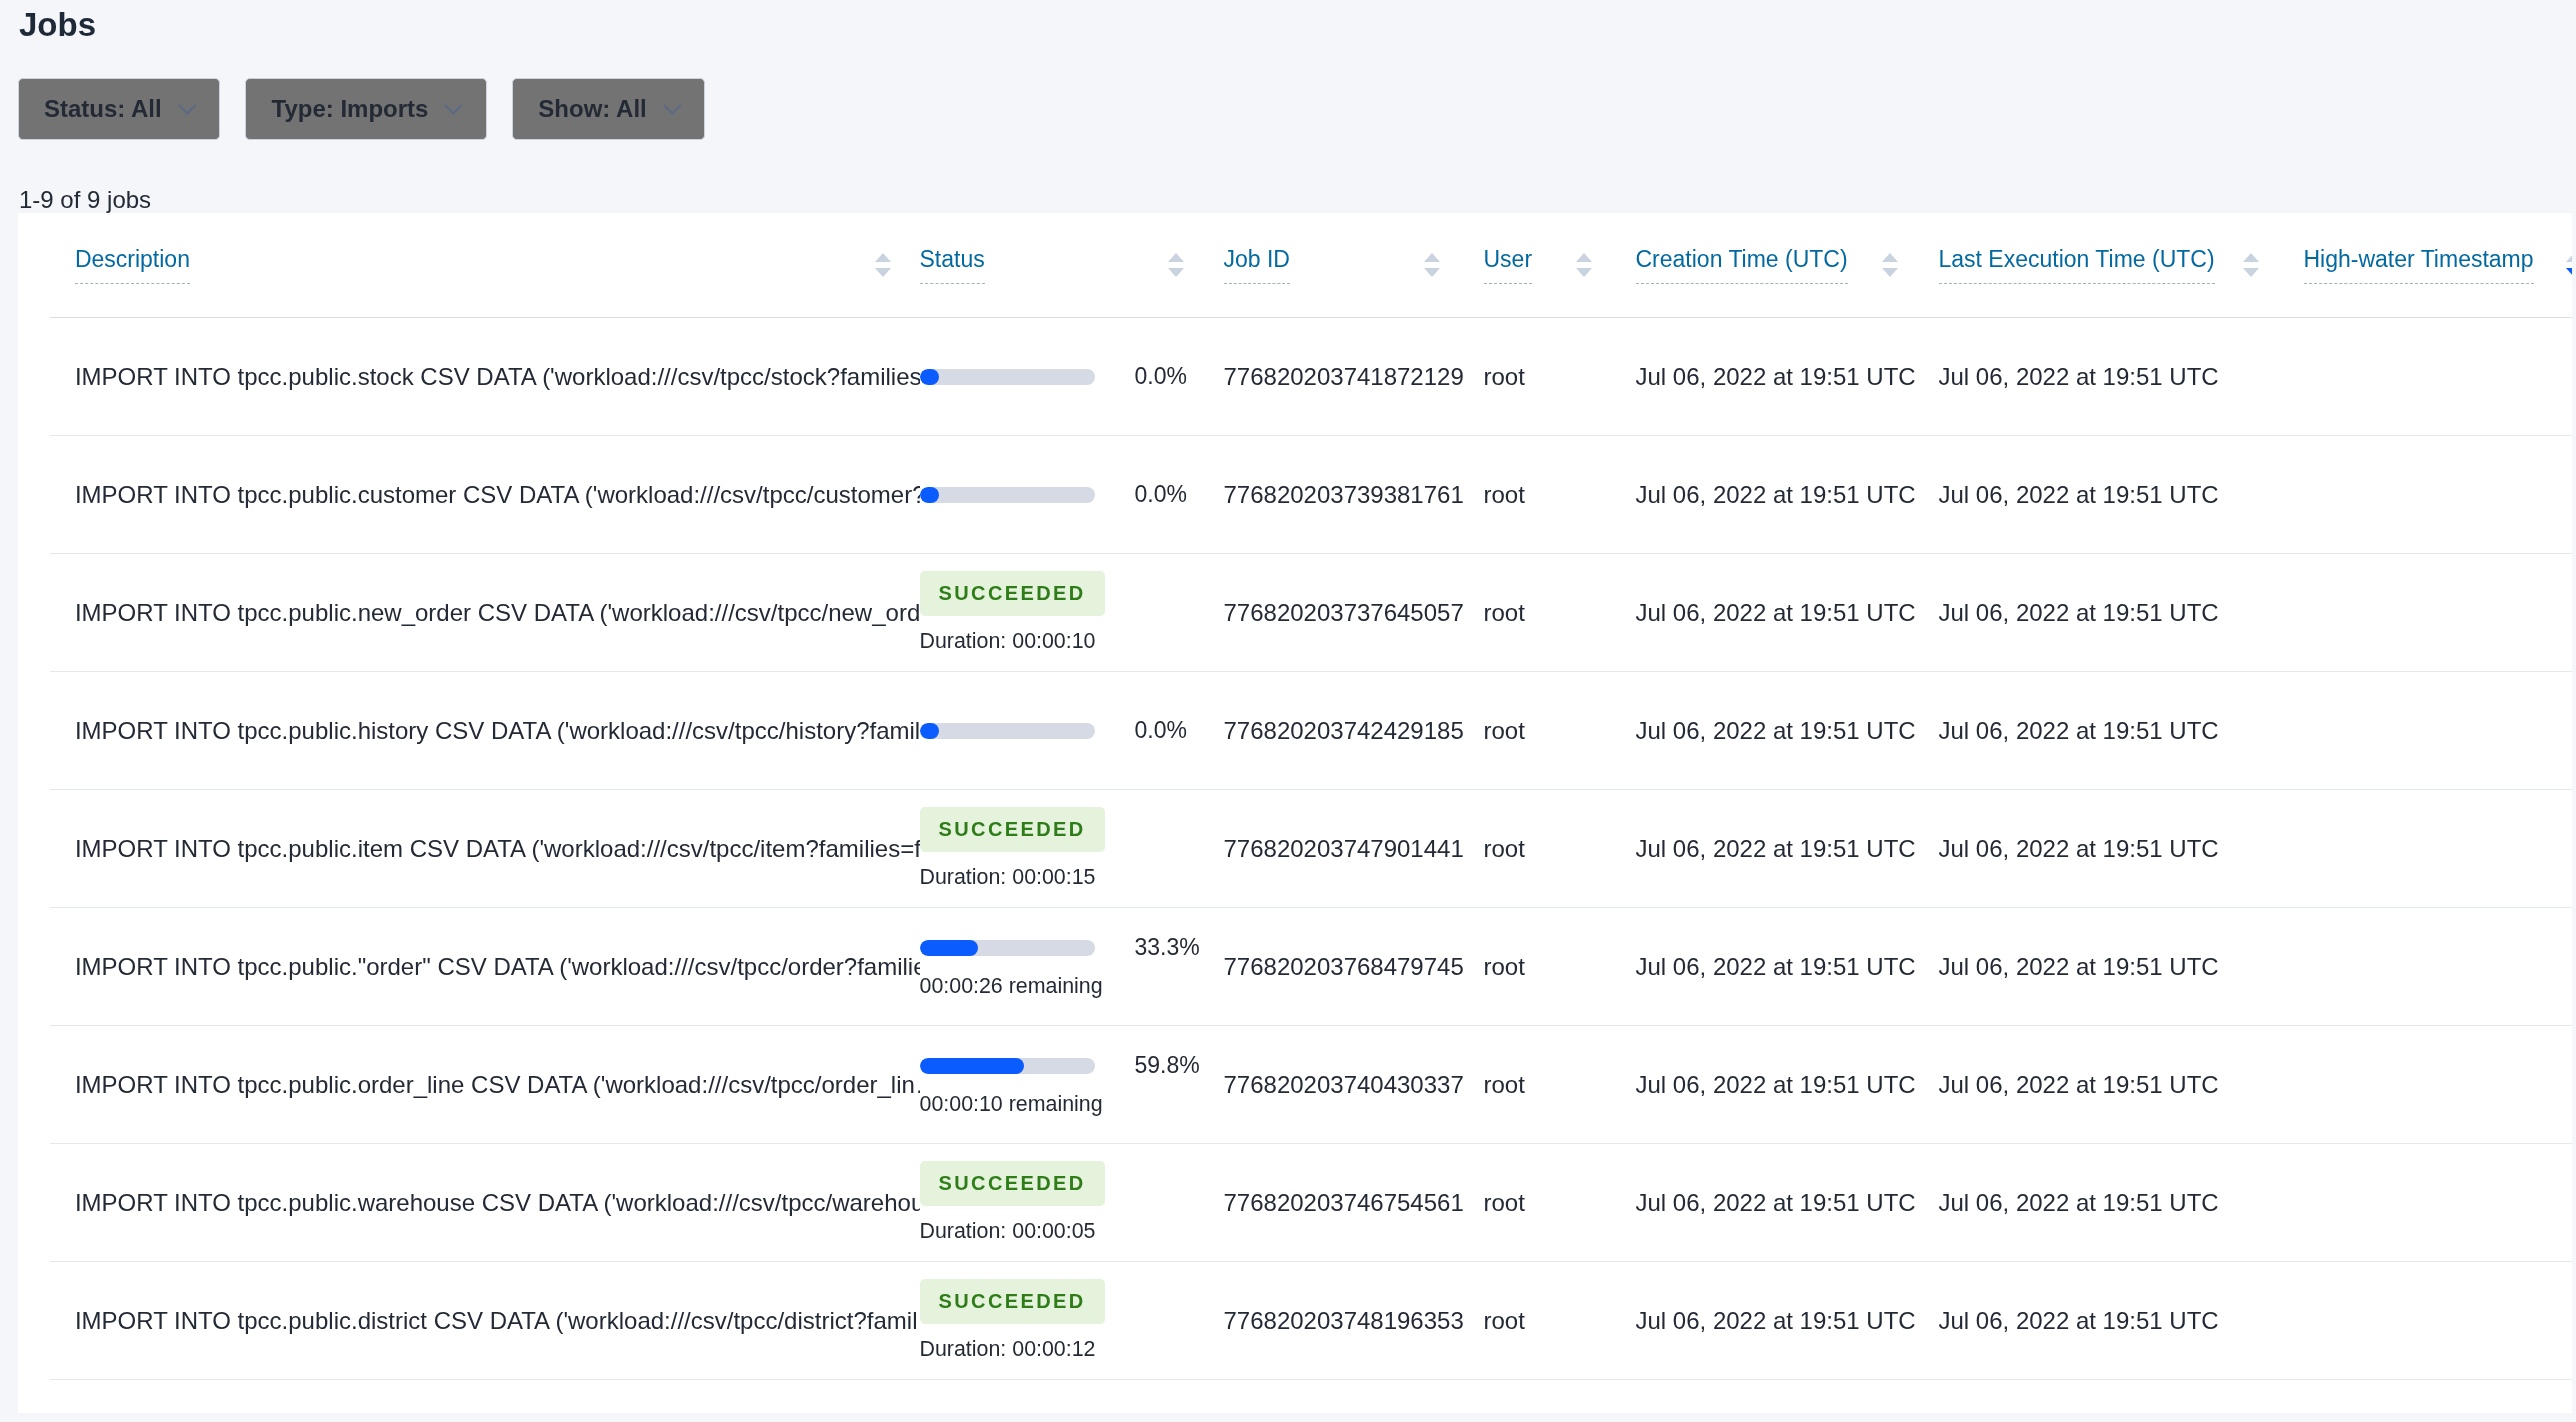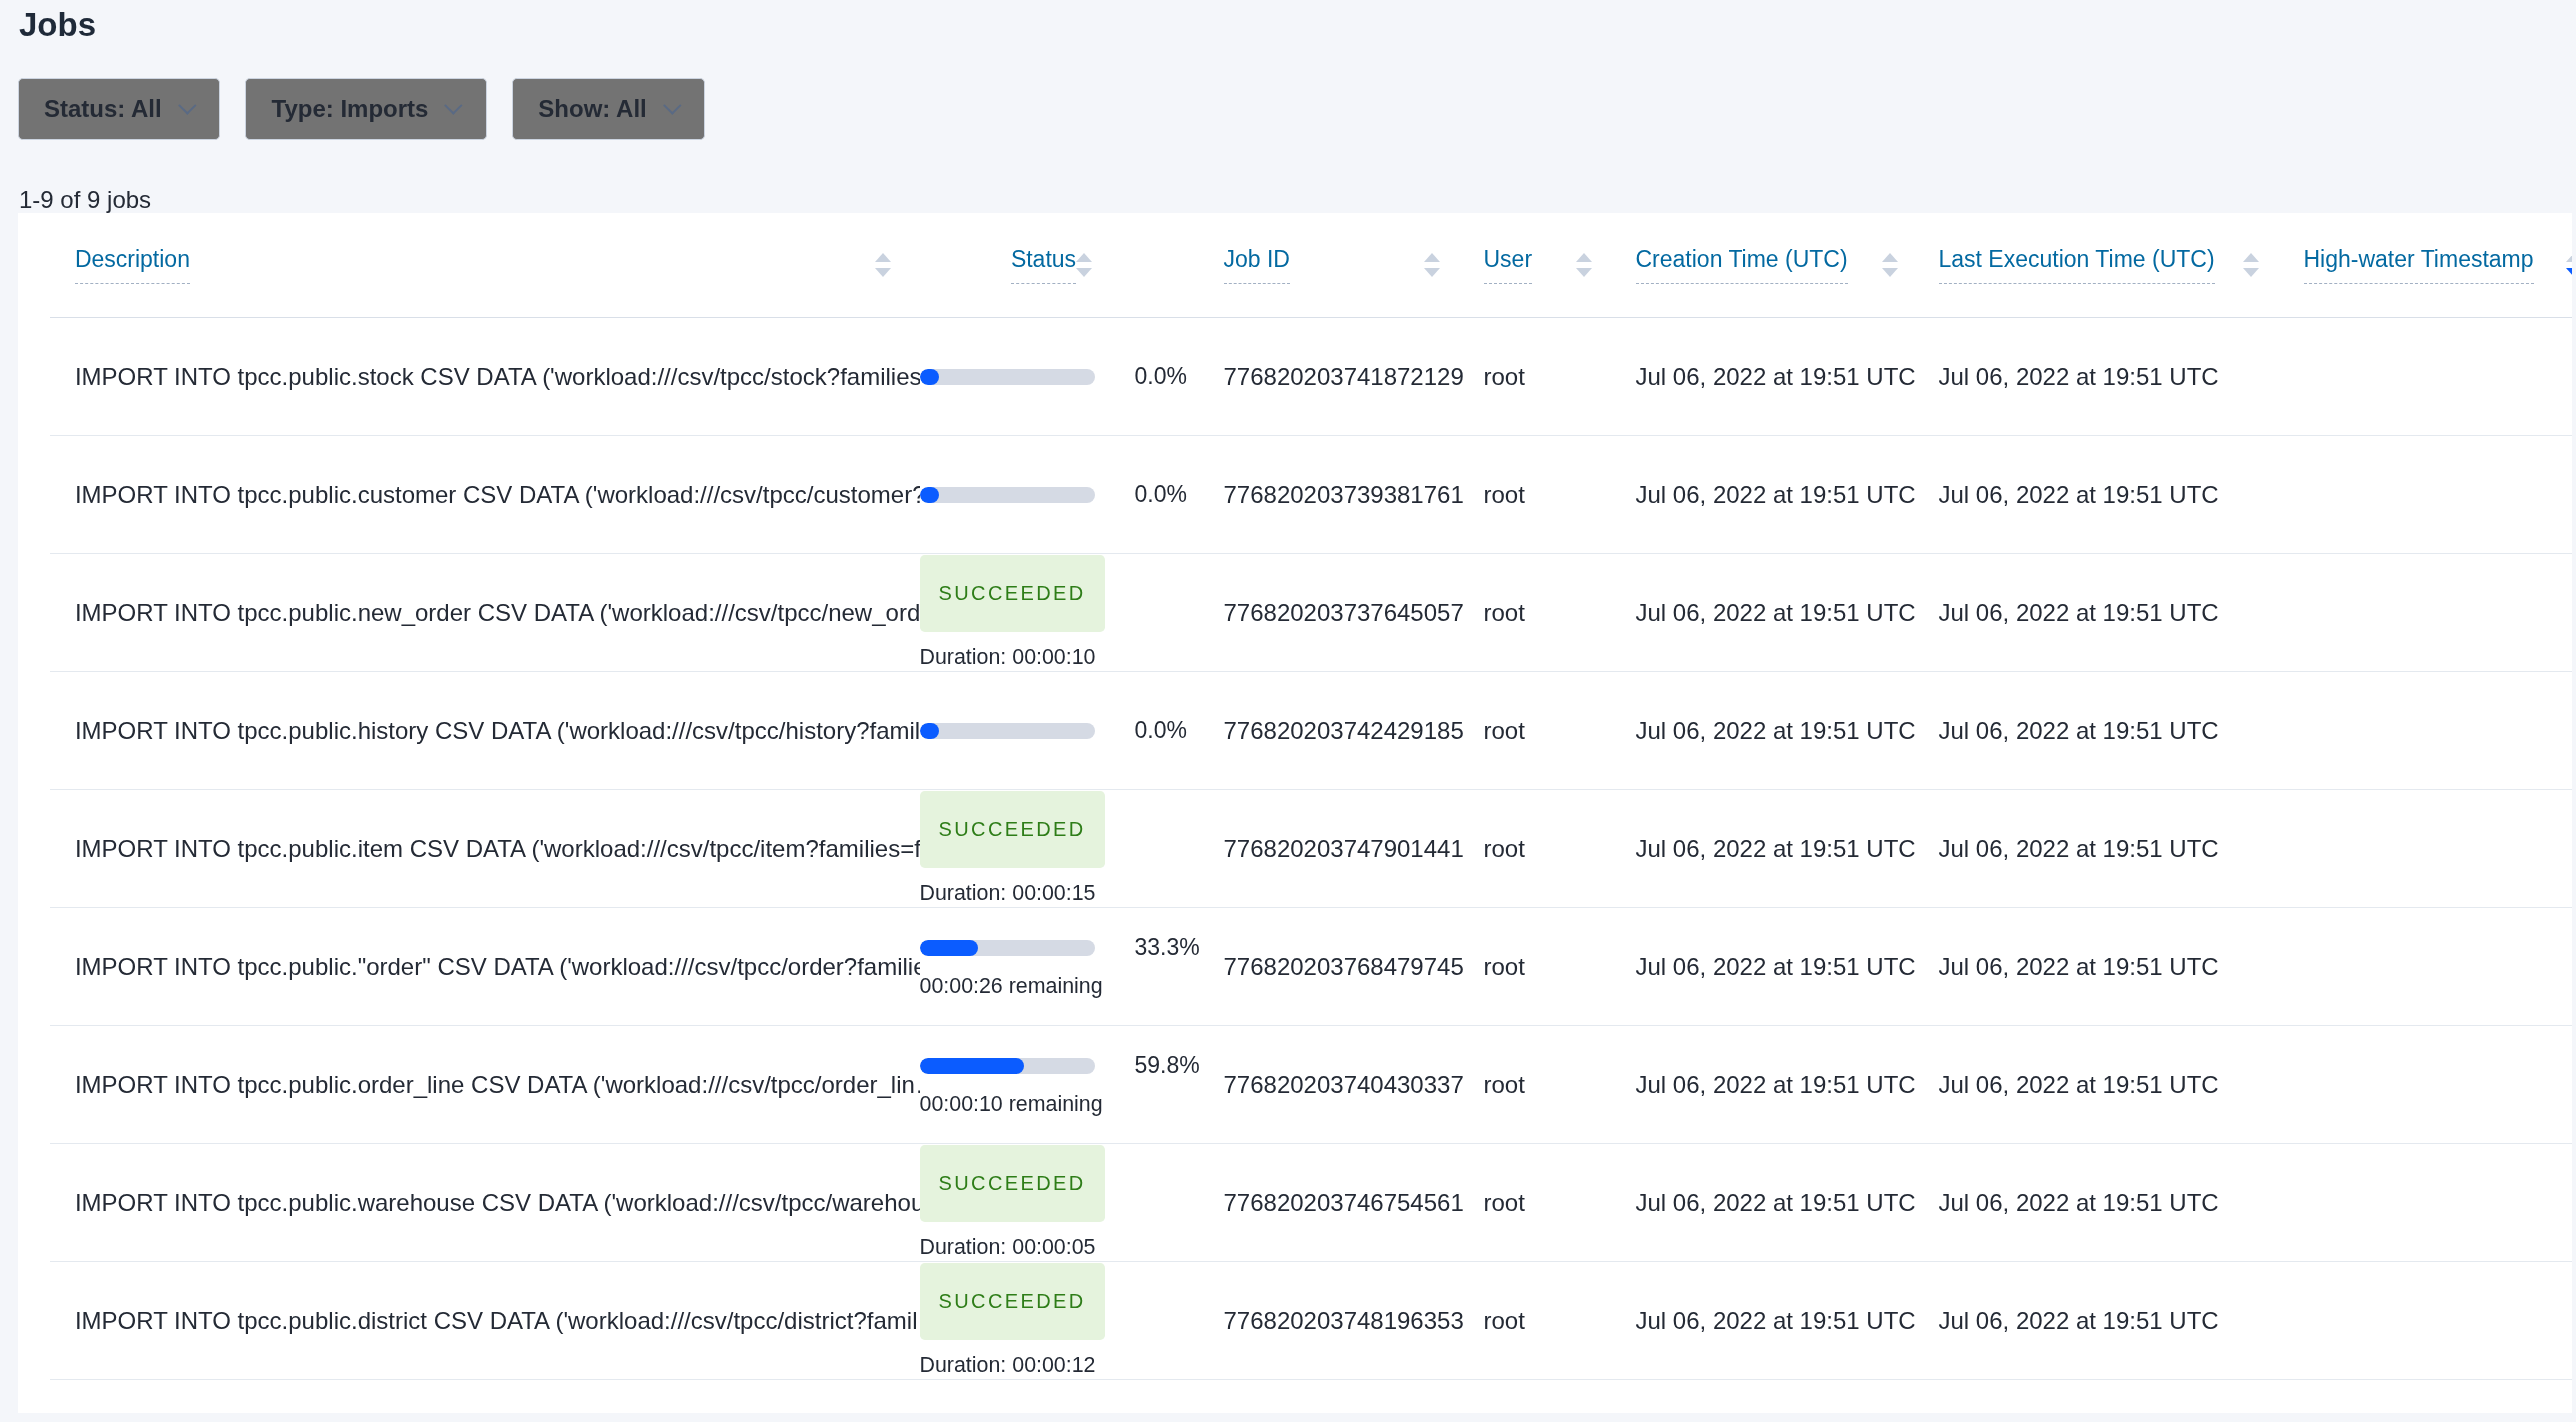--- a/index.html
+++ b/index.html
@@ -17,21 +17,21 @@
 
   .jobs-count { position: absolute; left: 19px; top: 186px; font-size: 24px; color: #242a35; }
 
   .table { position: absolute; left: 17.5px; top: 213px; width: 2622px; background: #ffffff; padding-bottom: 33px; }
 
   .thead { display: flex; align-items: center; height: 105px; margin-left: 32px; border-bottom: 1.6px solid #d9dfe8; }
   .th { display: flex; align-items: center; justify-content: space-between; font-size: 23px; color: #0369a1; flex-shrink: 0; }
   .th-label { border-bottom: 1.6px dashed #a2b0c3; padding-bottom: 9.5px; white-space: nowrap; }
 
   .c1 { width: 870px; padding-left: 25.4px; }
-  .c2 { width: 304px; justify-content: center; }
+  .c2 { width: 304px; }
   .c3 { width: 260px; }
   .c4 { width: 152px; }
   .c5 { width: 303px; }
   .c6 { width: 365px; }
   .c7 { width: 334px; }
   .th.c1 { padding-right: 29px; }
   .th.c2 { padding-right: 40px; }
   .th.c3 { padding-right: 44px; align-items: center; }
   .th.c4 { padding-right: 44px; }
   .th.c5 { padding-right: 41px; }
@@ -48,21 +48,21 @@
   .cell { flex-shrink: 0; white-space: nowrap; overflow: hidden; }
   .desc { padding-right: 48px; color: #242a35; cursor: pointer; }
 
   .status-block { display: flex; flex-direction: column; justify-content: center; gap: 12.7px; }
   .bar-line { display: flex; align-items: center; gap: 40px; }
   .bar { width: 175px; height: 16px; border-radius: 8px; background: #d5dae4; overflow: hidden; flex-shrink: 0; }
   .fill { height: 100%; border-radius: 8px; background: #0b5cff; min-width: 19px; }
   .pct { font-size: 23px; color: #242a35; }
   .sub { font-size: 21.4px; color: #242a35; }
   .badge { display: inline-block; width: max-content; background: #e5f3dd; color: #2e7d18; font-size: 20px;
-           font-weight: 400; letter-spacing: 2.4px; padding: 27px 19px; border-radius: 4.8px; }
+           font-weight: 700; letter-spacing: 2.4px; padding: 11px 19px; border-radius: 4.8px; }
 </style>
 </head>
 <body>
 
 <div class="page">
 
   <div class="page-title">Jobs</div>
 
   <div class="filters">
     <div class="filter-btn">

